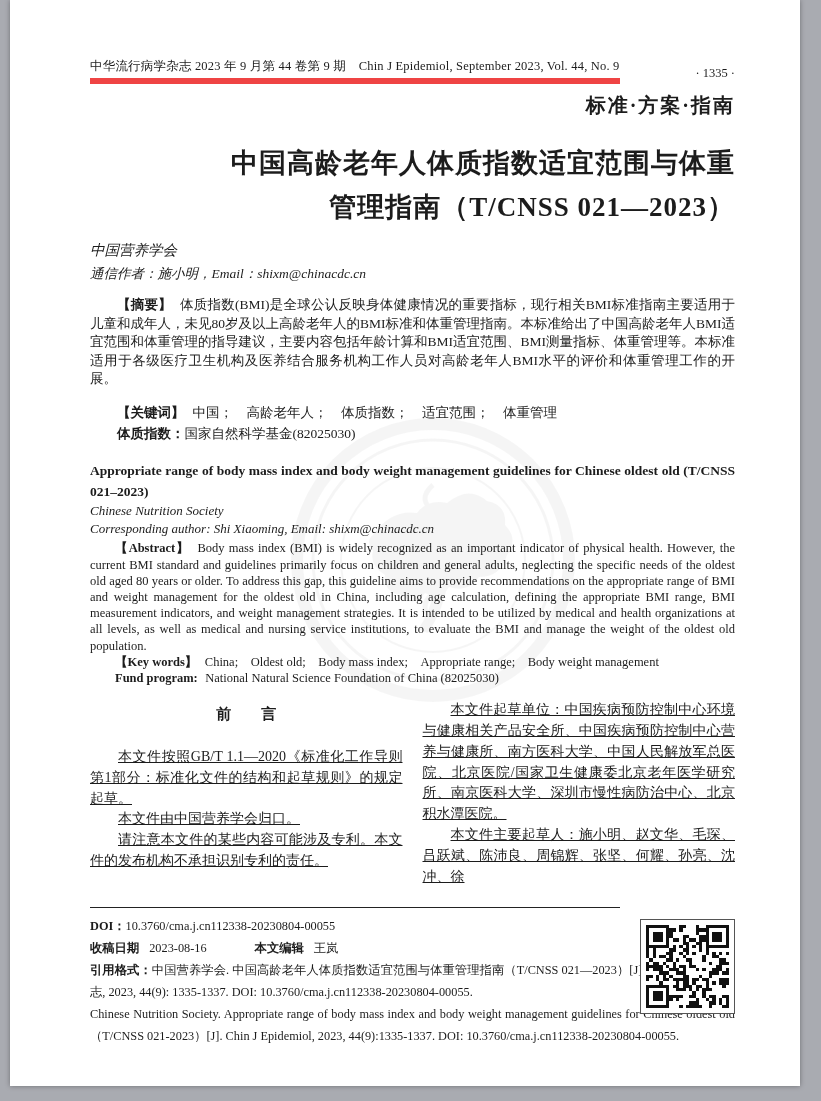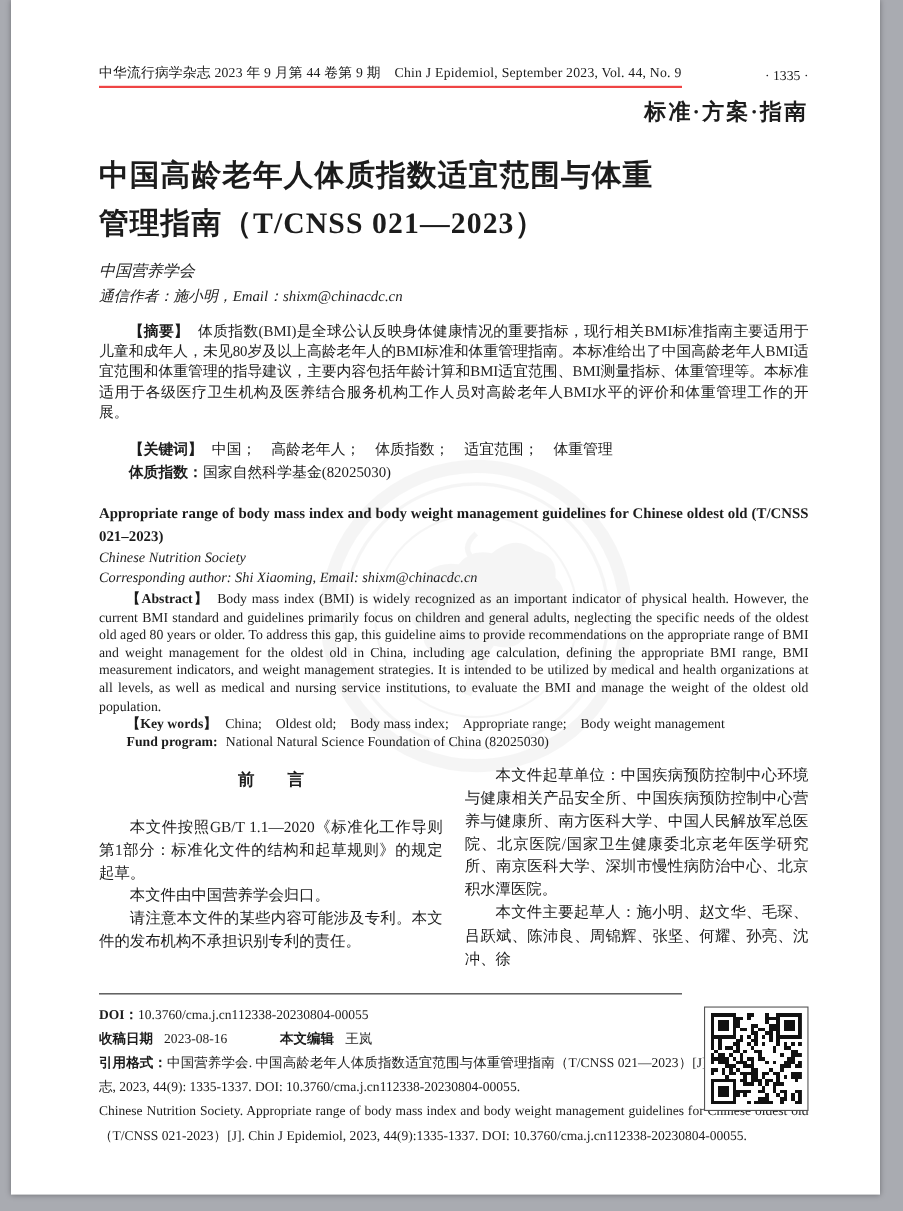--- a/index.html
+++ b/index.html
@@ -11,45 +11,45 @@
     -webkit-font-smoothing:antialiased;
   }
   .page{
     position:absolute;left:10px;top:0;width:790px;height:1086px;
     background:#ffffff;box-shadow:0 0 5px rgba(0,0,0,.35);
     overflow:hidden;
   }
   .content{position:relative;padding:58px 65px 0 80px;}
   
   .header-row{display:flex;justify-content:space-between;align-items:flex-end;font-size:12.5px;}
-  .journal-line{border-bottom:2px solid #ef4444;padding-bottom:3px;letter-spacing:.2px;}
+  .journal-line{border-bottom:6px solid #ef4444;padding-bottom:3px;letter-spacing:.2px;}
   .page-number{padding-bottom:3px;}
   .section-tag{text-align:right;font-size:20px;font-weight:600;margin-top:8px;letter-spacing:2px;}
   
-  .title-zh{font-size:27px;font-weight:700;line-height:44px;margin-top:22px;letter-spacing:1px;}
+  .title-zh{font-size:27px;font-weight:700;line-height:44px;margin-top:22px;letter-spacing:1px;text-align:right;}
   .author-org{font-style:italic;font-size:14.5px;margin-top:12px;}
   .corresponding-zh{font-style:italic;font-size:13.5px;margin-top:5px;}
   
   .abstract-zh{margin-top:13px;font-size:13.5px;line-height:18.6px;text-align:justify;text-indent:2em;}
   .kw-zh{font-size:13.5px;line-height:21px;text-indent:2em;margin-top:2px;}
   .fund-zh{font-size:13.5px;line-height:21px;text-indent:2em;}
   .b{font-weight:700;}
   .lbl{margin-right:.6em;}
   
   .en-block{margin-top:16px;}
   .title-en{font-weight:700;font-size:13.5px;line-height:21px;text-align:justify;}
   .org-en,.corr-en{font-style:italic;font-size:13px;line-height:17.5px;}
   .abstract-en{font-size:12.5px;line-height:16.2px;text-align:justify;text-indent:2em;margin-top:3px;}
   .kw-en{font-size:12.5px;line-height:16.2px;text-align:justify;text-indent:2em;}
   .fund-en{font-size:12.5px;line-height:16.2px;text-indent:2em;}
   
   .columns{display:flex;gap:20px;margin-top:14px;font-size:14px;line-height:20.8px;}
   .col{flex:1;text-align:justify;min-width:0;}
   .preface-heading{text-align:center;font-weight:700;font-size:15px;margin:4px 0 22px 0;}
-  .col p{margin:0;text-indent:2em;}
+  .col p{margin:0;text-indent:2em;text-decoration:underline;}
   
   .footnote-rule{width:530px;height:0;border-top:1.5px solid #222;margin-top:20px;}
   .footer{position:relative;margin-top:7px;font-size:12.3px;line-height:22px;}
   .footer .cite{text-align:justify;}
   .dates-gap{display:inline-block;width:48px;}
   .small-gap{display:inline-block;width:10px;}
   .qr-box{
     position:absolute;right:0;top:4px;width:83px;height:83px;
     border:1.5px solid #555;background:#fff;padding:5px;
   }

